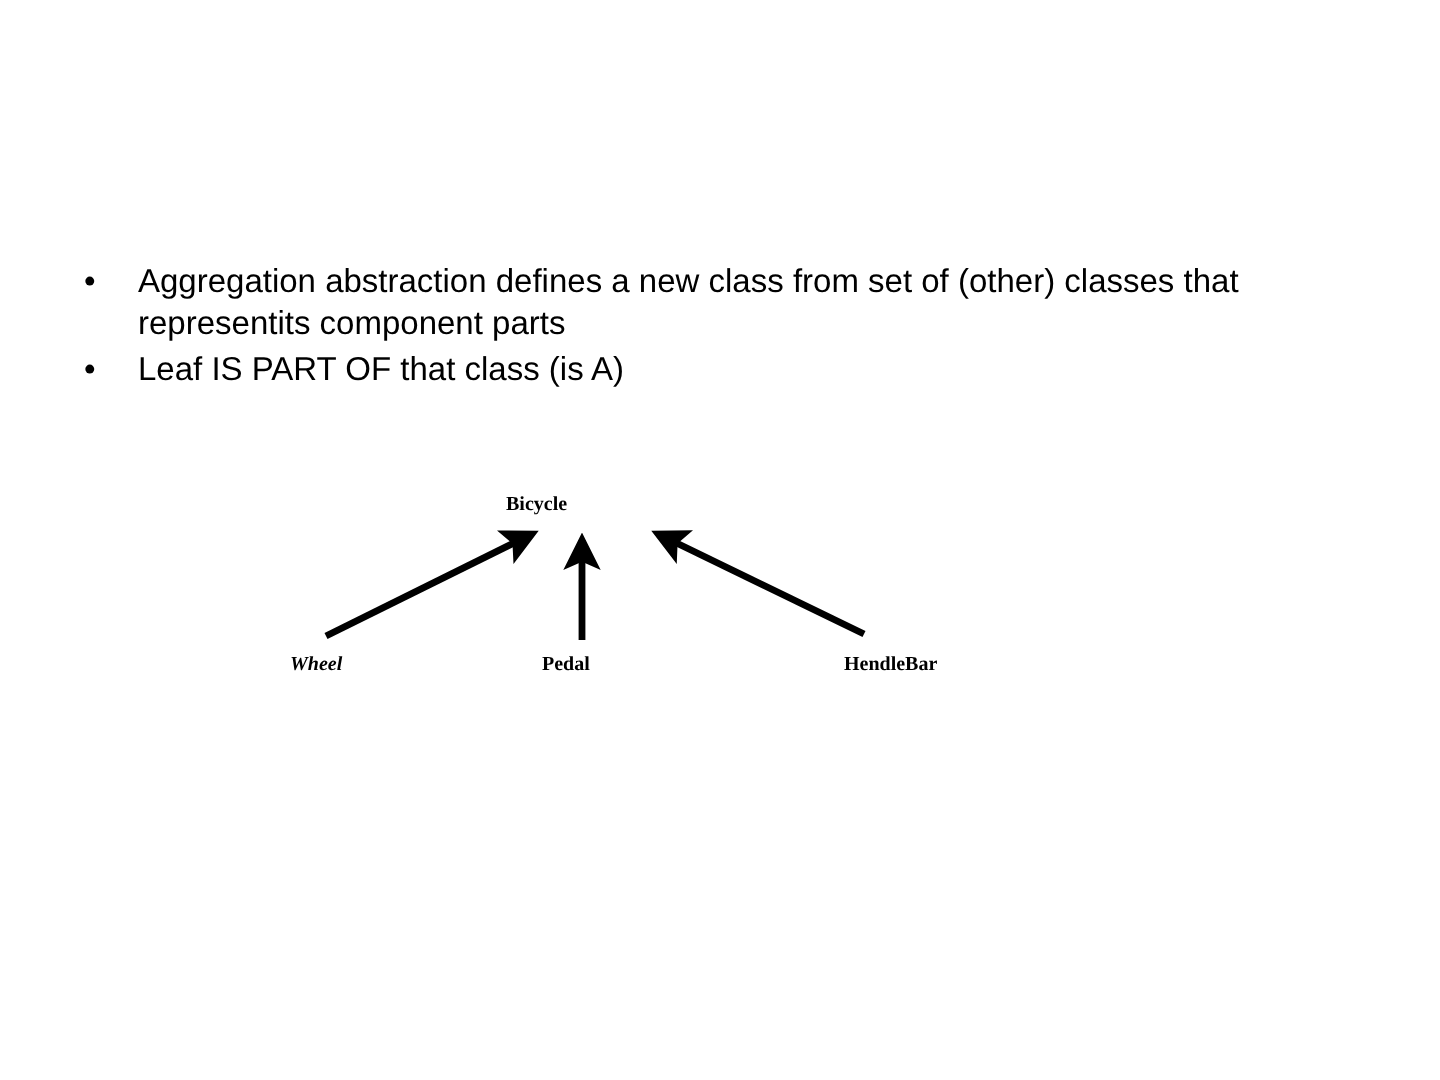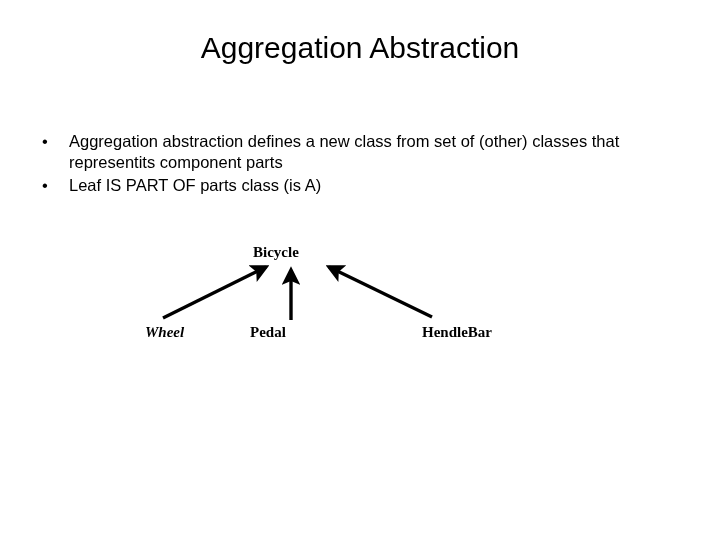--- a/index.html
+++ b/index.html
@@ -69,45 +69,44 @@
     left: 0;
     top: 0;
     width: 720px;
     height: 540px;
     pointer-events: none;
   }
   .node-label {
     position: absolute;
     font-family: "Liberation Serif", serif;
     font-weight: bold;
-    font-size: 15px;
+    font-size: 10px;
     line-height: 15px;
     color: #000000;
     white-space: nowrap;
   }
   #label-bicycle   { left: 253px; top: 245px; }
   #label-wheel     { left: 145px; top: 325px; font-style: italic; }
-  #label-pedal     { left: 250px; top: 325px; }
+  #label-pedal     { left: 271px; top: 325px; }
   #label-hendlebar { left: 386px; top: 325px; margin-left: 36px; }
 </style>
 </head>
 <body>
 
 <div id="slide">
 
-  <div id="slide-title">Aggregation Abstraction</div>
 
   <ul id="body-list">
     <li class="bullet-item">
       <span class="bullet-marker">•</span>
       <span class="bullet-text">Aggregation abstraction defines a new class from set of (other) classes that representits component parts</span>
     </li>
     <li class="bullet-item">
       <span class="bullet-marker">•</span>
-      <span class="bullet-text">Leaf IS PART OF parts class (is A)</span>
+      <span class="bullet-text">Leaf IS PART OF that class (is A)</span>
     </li>
   </ul>
 
   <svg id="diagram" viewBox="0 0 720 540">
     <defs>
       <marker id="arrowhead" markerWidth="5.5" markerHeight="5.5" refX="4.4" refY="2.75" orient="auto" markerUnits="strokeWidth">
         <polygon points="0,0 5.5,2.75 0,5.5 1.2,2.75" fill="#000000"></polygon>
       </marker>
     </defs>
 

